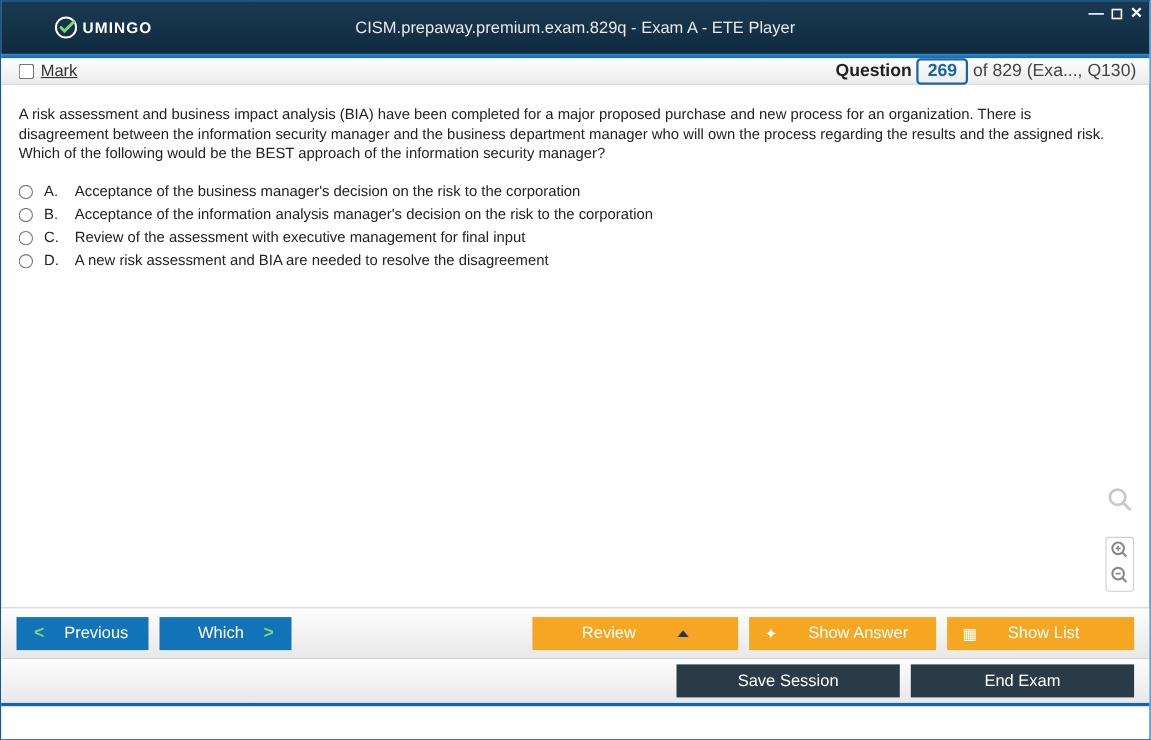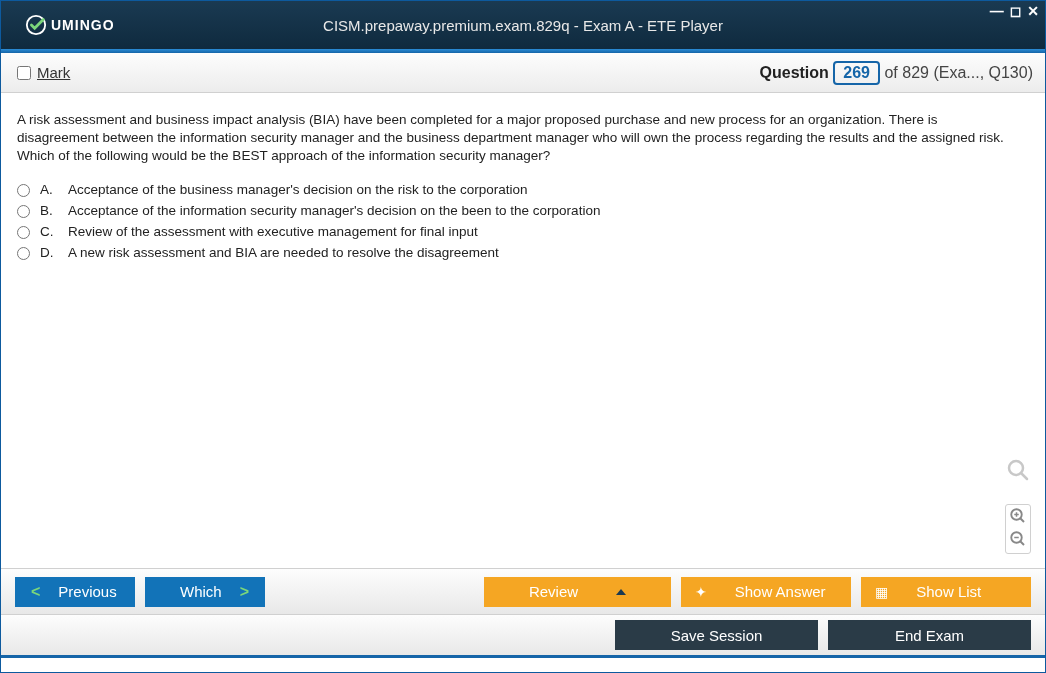--- a/index.html
+++ b/index.html
@@ -15,21 +15,21 @@
     height: 48px;
     background: linear-gradient(to bottom, #1a3a52 0%, #0f2a3e 100%);
     display: flex;
     align-items: center;
     color: #fff;
     position: relative;
   }
   .logo {
     display: flex;
     align-items: center;
-    padding-left: 24px;
+    padding-left: 48px;
     font-weight: bold;
     letter-spacing: 1px;
     font-size: 14px;
   }
   .logo svg { margin-right: 4px; }
   .title-text {
     position: absolute;
     left: 0; right: 0;
     text-align: center;
     font-size: 15px;
@@ -47,21 +47,21 @@
     font-weight: bold;
   }
   .window-controls span { cursor: pointer; font-size: 14px; }
   .blue-strip {
     height: 4px;
     background: linear-gradient(to bottom, #2b8cd6, #1565a8);
   }
   .question-header {
     background: linear-gradient(to bottom, #fdfdfd, #ececec);
     border-bottom: 1px solid #d0d0d0;
-    height: 40px;
+    height: 24px;
     display: flex;
     align-items: center;
     position: relative;
     padding: 0 16px;
   }
   .mark-wrap {
     display: flex;
     align-items: center;
     gap: 6px;
     font-size: 15px;
@@ -211,21 +211,21 @@
   <div class="question-text">A risk assessment and business impact analysis (BIA) have been completed for a major proposed purchase and new process for an organization. There is disagreement between the information security manager and the business department manager who will own the process regarding the results and the assigned risk. Which of the following would be the BEST approach of the information security manager?</div>
   <div class="answers">
     <label class="answer-row">
       <input type="radio" name="ans" style="">
       <span class="answer-label">A.</span>
       <span>Acceptance of the business manager's decision on the risk to the corporation</span>
     </label>
     <label class="answer-row">
       <input type="radio" name="ans" style="">
       <span class="answer-label">B.</span>
-      <span>Acceptance of the information security manager's decision on the been to the corporation</span>
+      <span>Acceptance of the information analysis manager's decision on the risk to the corporation</span>
     </label>
     <label class="answer-row">
       <input type="radio" name="ans" style="">
       <span class="answer-label">C.</span>
       <span>Review of the assessment with executive management for final input</span>
     </label>
     <label class="answer-row">
       <input type="radio" name="ans" style="">
       <span class="answer-label">D.</span>
       <span>A new risk assessment and BIA are needed to resolve the disagreement</span>

